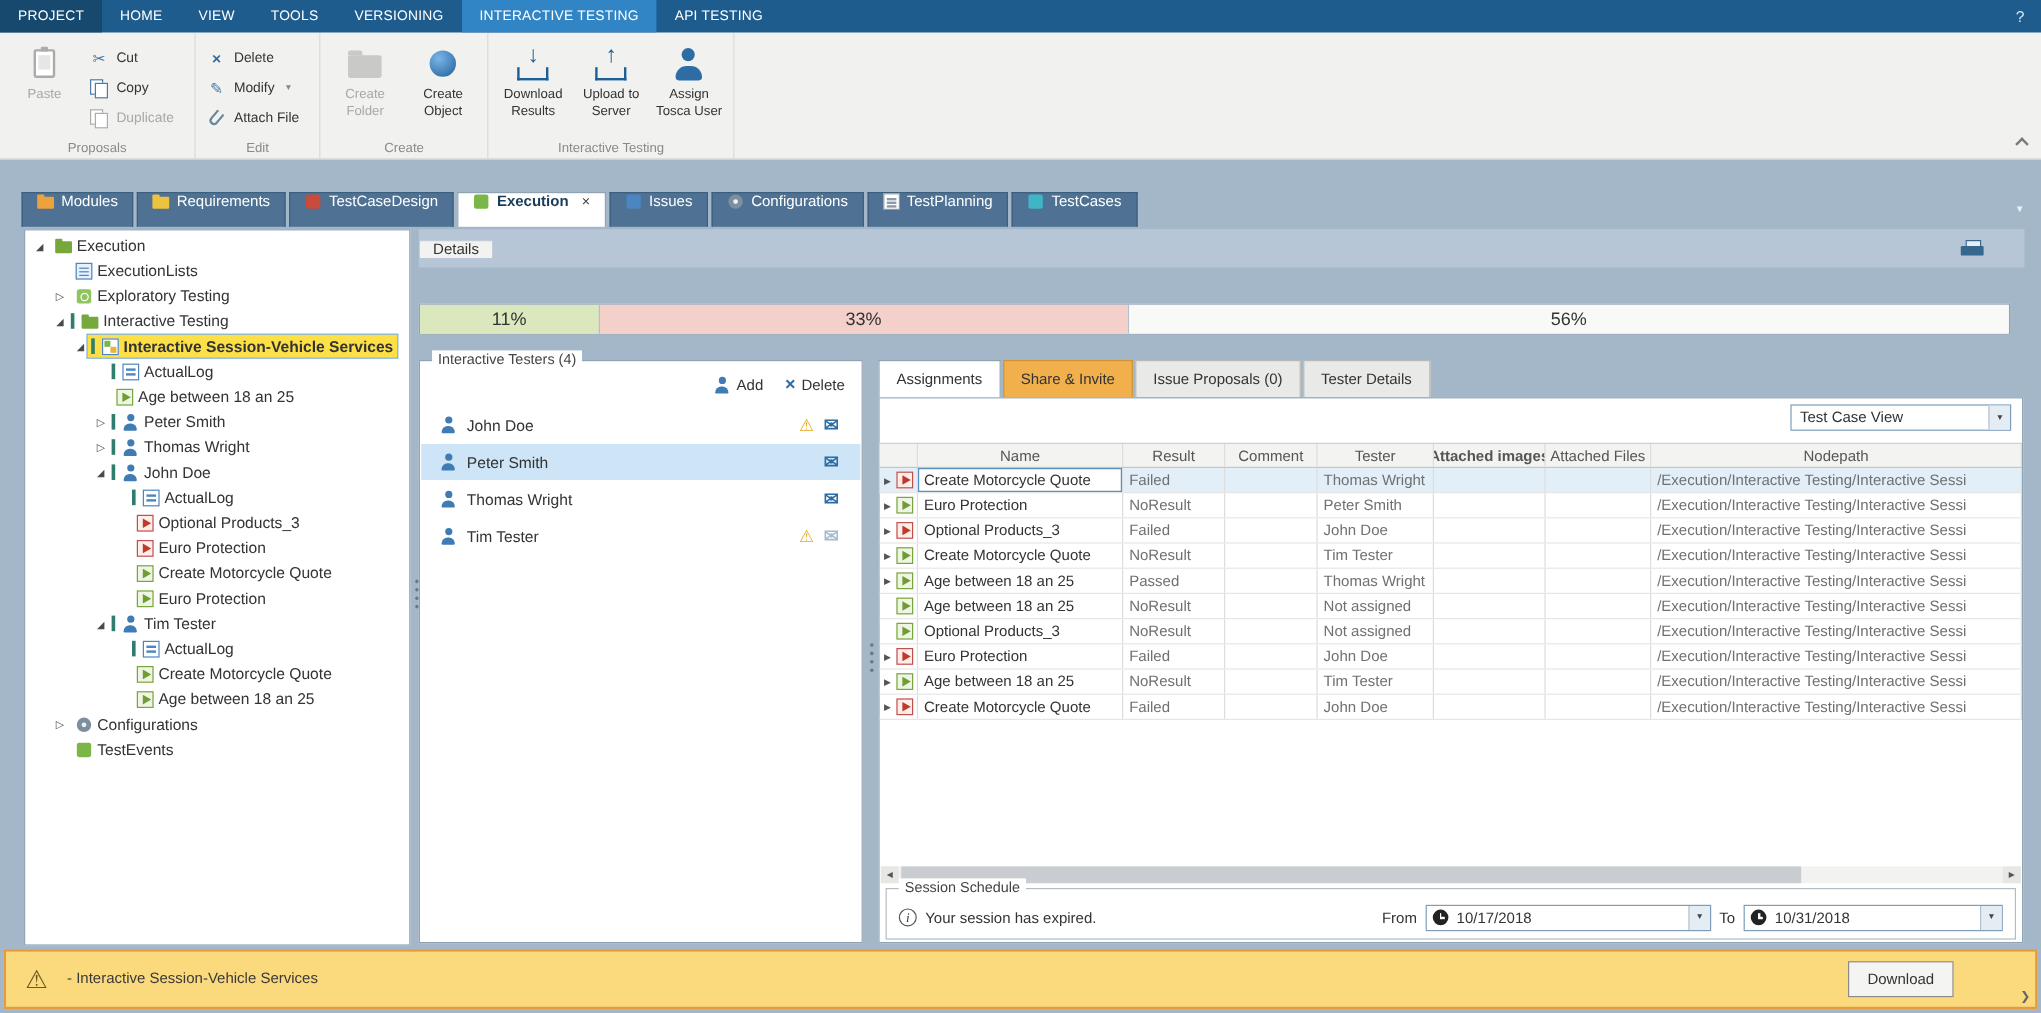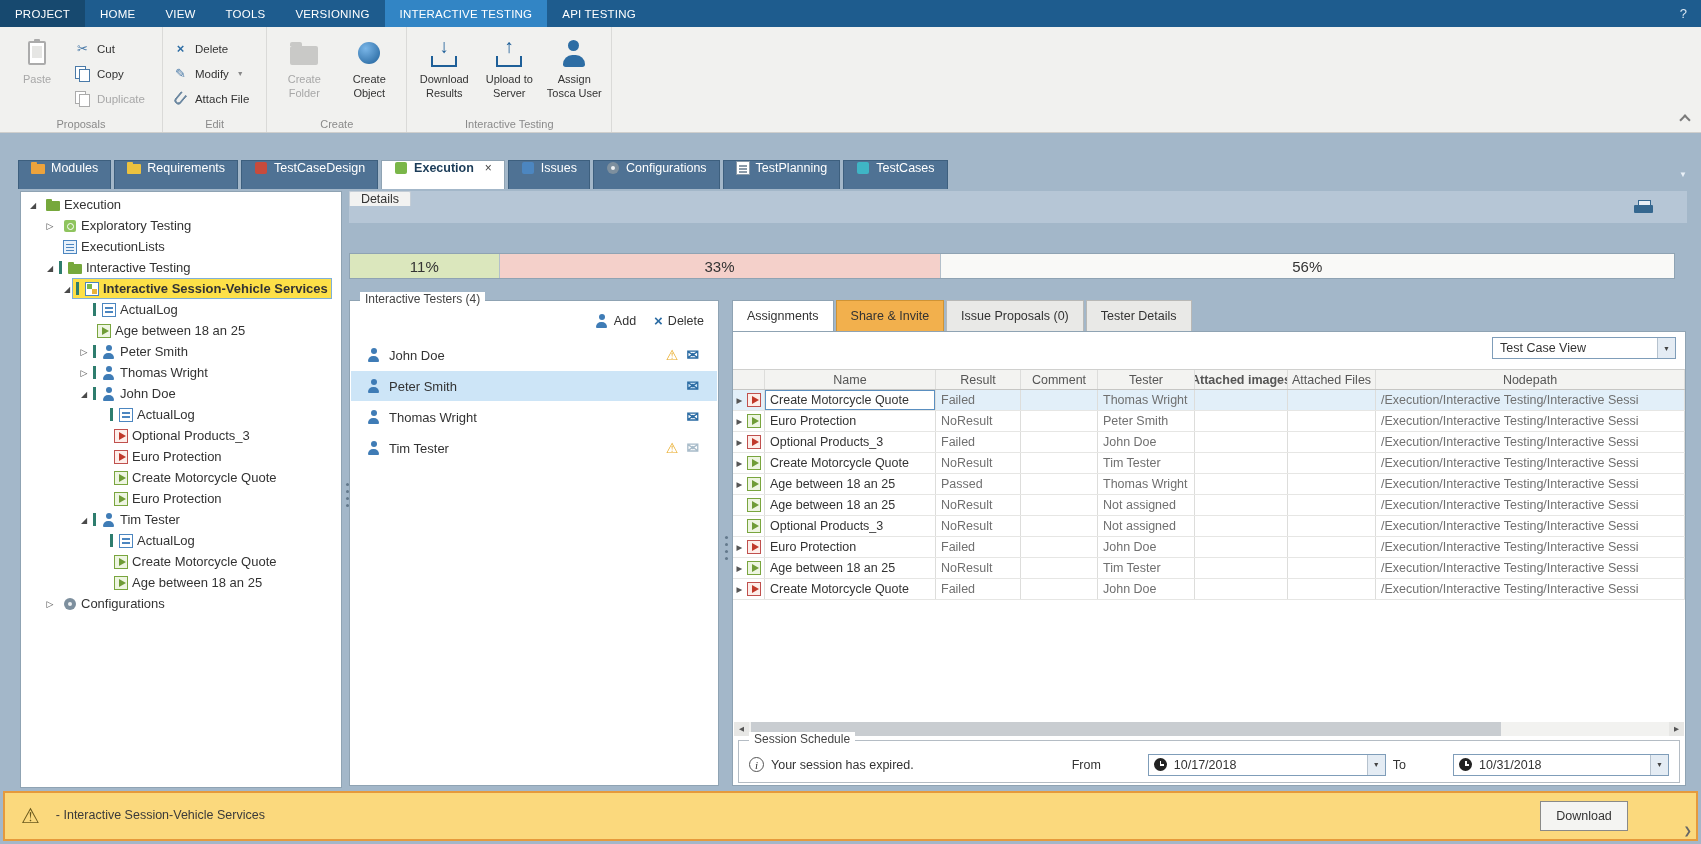--- a/index.html
+++ b/index.html
@@ -98,21 +98,21 @@
   .barmark { width:0; height:13px; flex:none; }
   .barmark[data-bar="true"] { width:3px; background:#2e7d6e; margin-right:2px; }
 
   
   .splitter { position:absolute; width:7px; }
   .splitter .grip { position:absolute; left:50%; top:50%; width:3px; height:3px; margin-left:-1px; border-radius:50%; background:#63798c; box-shadow:0 7px 0 #63798c, 0 14px 0 #63798c, 0 -7px 0 #63798c; }
   .split1 { left:343px; top:191px; height:597px; }
   .split2 { left:722px; top:300px; height:486px; }
 
   
-  .details-strip { position:absolute; left:349px; top:191px; width:1338px; height:32px; background:#b6c6d6; display:flex; align-items:flex-start; }
+  .details-strip { position:absolute; left:349px; top:191px; width:1338px; height:32px; background:#b6c6d6; display:flex; align-items:center; }
   .details-tab { width:62px; background:#f2f2f1; border:1px solid #c4cdd6; border-bottom:none; border-radius:2px 2px 0 0; display:flex; align-items:center; justify-content:center; font-size:12.5px; color:#333; }
   .print-btn { margin-left:auto; align-self:center; margin-right:34px; }
   .ic-printer { position:relative; width:19px; height:15px; display:block; }
   .ic-printer::before { content:""; position:absolute; left:4px; top:0; width:11px; height:5px; background:#e8eef5; border:1px solid #35678f; }
   .ic-printer::after { content:""; position:absolute; left:0; top:5px; width:19px; height:8px; background:#35678f; border-radius:1px; }
   .progress { position:absolute; left:349px; top:253px; width:1326px; height:26px; display:flex; border:1px solid #8fa3b3; background:#fff; }
   .pseg { display:flex; align-items:center; justify-content:center; font-size:15px; color:#333; border-right:1px solid #b3bfca; }
   .pseg:last-child { border-right:none; }
   .pseg.s1 { width:11.3%; background:#dbe7bd; }
   .pseg.s2 { width:33.3%; background:#f4d0ca; }
@@ -167,21 +167,21 @@
   .sbtn.left::before { content:"◀"; } .sbtn.right::before { content:"▶"; }
   .sbtn.right { margin-left:auto; }
   .hthumb { height:100%; width:750px; background:#c9cdd1; margin-left:2px; flex:none; }
 
   
   .schedule { position:absolute; left:5px; right:5px; top:408px; height:43px; border:1px solid #b4bcc4; background:#fff; }
   .sched-row { display:flex; align-items:center; height:100%; padding:6px 10px 0; gap:7px; font-size:12.5px; }
   .info-ic { width:15px; height:15px; border:1px solid #555; border-radius:50%; display:flex; align-items:center; justify-content:center; flex:none; }
   .info-ic::before { content:"i"; font-family:"Liberation Serif", serif; font-style:italic; font-size:11px; color:#333; }
   .sched-spacer { flex:1; }
-  .date-combo { height:22px; border:1px solid #7f9db9; background:#fff; display:flex; align-items:center; font-size:12.5px;margin-left:40px; }
+  .date-combo { height:22px; border:1px solid #7f9db9; background:#fff; display:flex; align-items:center; font-size:12.5px; }
   .date-combo .dval { flex:1; padding:0 4px; }
   .dc-from { width:238px; } .dc-to { width:216px; }
   .clock { width:13px; height:13px; border-radius:50%; background:#222; position:relative; margin:0 3px 0 5px; flex:none; }
   .clock::before { content:""; position:absolute; left:6px; top:3px; width:1.5px; height:4px; background:#fff; }
   .clock::after { content:""; position:absolute; left:6px; top:6px; width:4px; height:1.5px; background:#fff; }
 
   
   .notify { position:absolute; left:3px; top:791px; width:1695px; height:50px; background:#fbd97d; border:2px solid #e59a3c; display:flex; align-items:center; padding:0 16px; gap:16px; z-index:20; }
   .warn-big::before { content:"⚠"; font-size:21px; color:#6b5a1e; }
   .notify-text { line-height:1.55; color:#3a3a3a; }
@@ -339,36 +339,36 @@
 <div class="tree">
   <div class="trow" style="--d:0">
     <span class="exp" data-exp="open"></span>
     <span class="hl">
         <span class="barmark"></span>
         <span class="ic" data-icon="folder-green"></span>
         <span>Execution</span>
       </span>
   </div>
   <div class="trow" style="--d:1">
+    <span class="exp" data-exp="none"></span>
+    <span class="hl">
+        <span class="barmark"></span>
+        <span class="ic" data-icon="list-blue"></span>
+        <span>ExecutionLists</span>
+      </span>
+  </div>
+  <div class="trow" style="--d:1">
     <span class="exp" data-exp="closed"></span>
     <span class="hl">
         <span class="barmark"></span>
         <span class="ic" data-icon="box-green-light"></span>
         <span>Exploratory Testing</span>
       </span>
   </div>
   <div class="trow" style="--d:1">
-    <span class="exp" data-exp="none"></span>
-    <span class="hl">
-        <span class="barmark"></span>
-        <span class="ic" data-icon="list-blue"></span>
-        <span>ExecutionLists</span>
-      </span>
-  </div>
-  <div class="trow" style="--d:1">
     <span class="exp" data-exp="open"></span>
     <span class="hl">
         <span class="barmark" data-bar="true"></span>
         <span class="ic" data-icon="folder-green"></span>
         <span>Interactive Testing</span>
       </span>
   </div>
   <div class="trow sel" style="--d:2">
     <span class="exp" data-exp="open"></span>
     <span class="hl">
@@ -488,20 +488,28 @@
         <span class="ic" data-icon="play-green"></span>
         <span>Age between 18 an 25</span>
       </span>
   </div>
   <div class="trow" style="--d:1">
     <span class="exp" data-exp="closed"></span>
     <span class="hl">
         <span class="barmark"></span>
         <span class="ic" data-icon="gear"></span>
         <span>Configurations</span>
+      </span>
+  </div>
+  <div class="trow" style="--d:1">
+    <span class="exp" data-exp="none"></span>
+    <span class="hl">
+        <span class="barmark"></span>
+        <span class="ic" data-icon="box-green"></span>
+        <span>TestEvents</span>
       </span>
   </div>
 </div>
 
 <div class="splitter split1">
     <span class="grip"></span>
   </div>
 
 <div class="details-strip">
   <div class="details-tab">Details</div>

